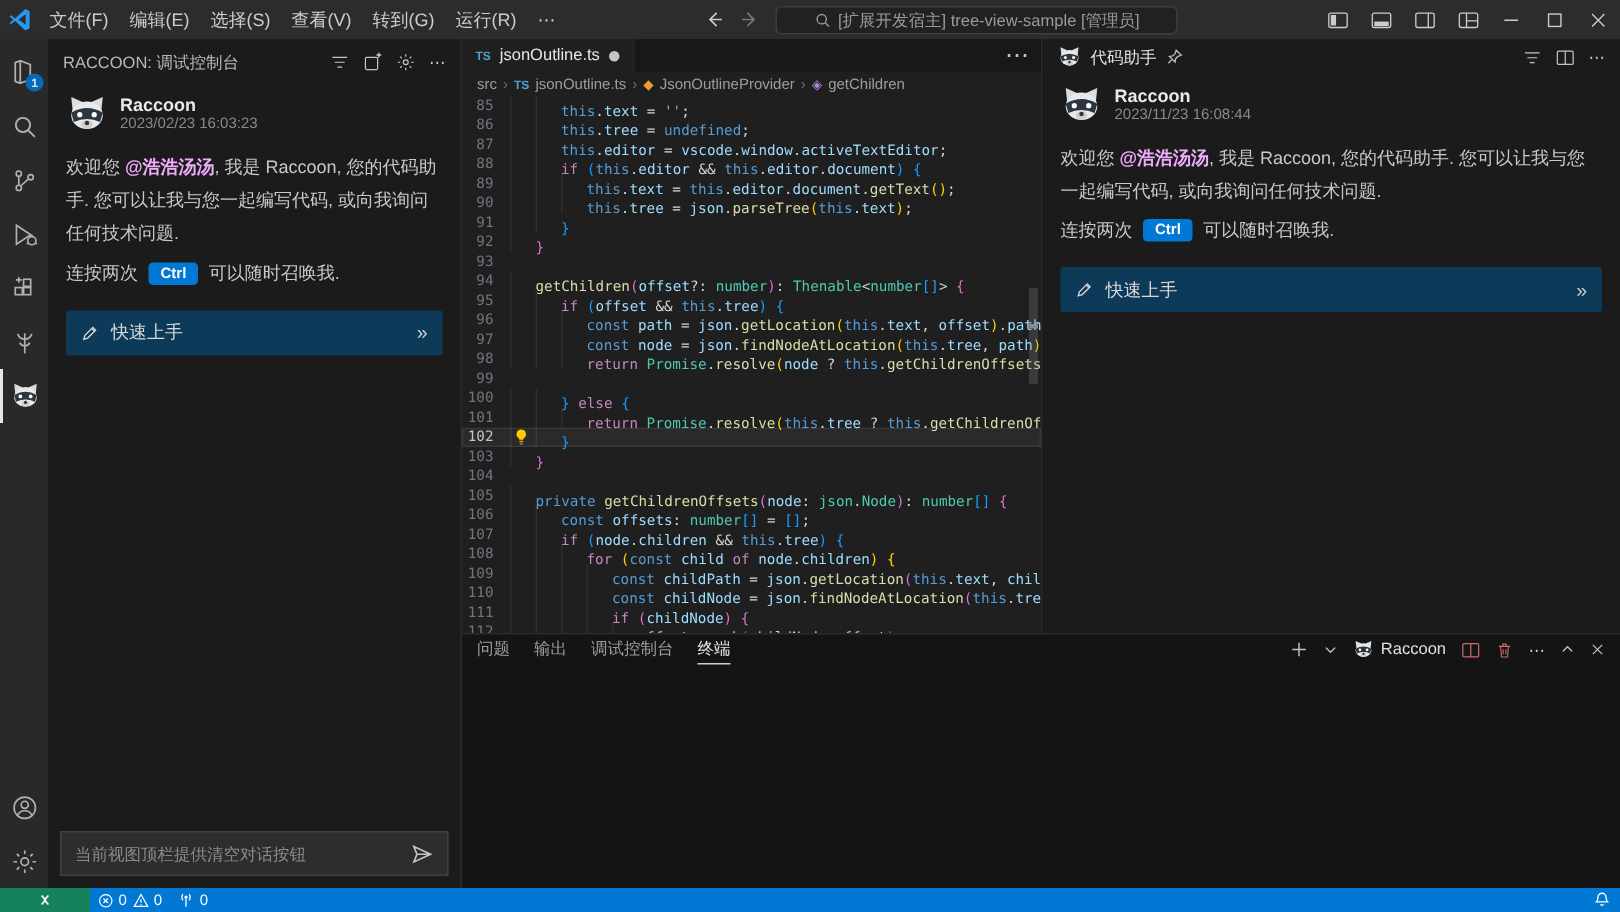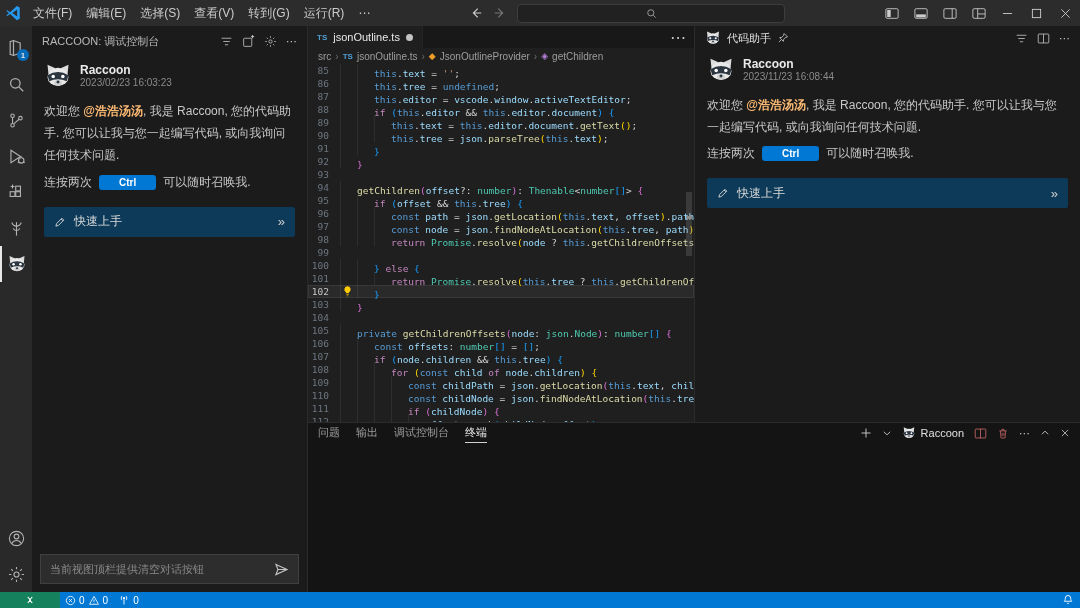--- a/index.html
+++ b/index.html
@@ -33,23 +33,23 @@
   .sb-header { height:30px; display:flex; align-items:center; padding:0 10px; font-size:11px; color:#b9b9b9; }
   .sb-header .hsp { flex:1; }
   .hicons { display:flex; gap:9px; align-items:center; color:#c5c5c5; }
 
   .chat { padding:6px 12px 0 12px; font-size:12px; color:#c8c8c8; }
   .chat-head { display:flex; gap:8px; align-items:center; margin-bottom:10px; }
   .avatar { width:28px; height:28px; flex:0 0 auto; }
   .cname { font-weight:bold; color:#eaeaea; font-size:12px; line-height:14px; }
   .ctime { color:#8a8a8a; font-size:10px; line-height:12px; }
   .cmsg { line-height:1.85; }
-  .cmsg .mention { font-weight:bold; color:#fdba74; }
+  .cmsg .mention { font-weight:bold; color:#f0abfc; }
   .hint { margin-top:7px; display:flex; align-items:center; gap:7px; }
-  .kbd { background:#0078d4; color:#fff; font-size:10px; font-weight:bold; padding:2px 20px; border-radius:3px; }
+  .kbd { background:#0078d4; color:#fff; font-size:10px; font-weight:bold; padding:2px 8px; border-radius:3px; }
   .qs { margin-top:16px; height:30px; background:#0d3a58; display:flex; align-items:center; padding:5px 10px; gap:8px;
         color:#d8d8d8; border-radius:2px; font-size:12px; cursor:pointer; }
   .qs .sp { flex:1; }
   .chev2 { color:#cfcfcf; font-size:13px; }
 
   .sb-input { position:absolute; bottom:8px; left:8px; right:8px; height:30px; background:#2d2d2d; border:1px solid #404040;
               display:flex; align-items:center; padding:0 9px; font-size:11px; color:#8a8a8a; }
   .sb-input .sp, .rp-input .sp { flex:1; }
 
   .centercol { flex:1; display:flex; flex-direction:column; }
@@ -141,20 +141,21 @@
           </svg>
         </span>
     </div>
     <div class="searchbox">
       <span>
           <svg width="11" height="11" viewBox="0 0 16 16" fill="none" stroke="#9a9a9a" stroke-width="1.4">
             <circle cx="7" cy="7" r="4.5"></circle>
             <path d="M10.5 10.5 14 14"></path>
           </svg>
         </span>
+      <span>[扩展开发宿主] tree-view-sample [管理员]</span>
     </div>
     <div class="tb-spacer"></div>
     <div class="wincontrols">
       <span class="wc">
           <svg width="14" height="13" viewBox="0 0 16 14" fill="none" stroke="#ccc">
             <rect x="1" y="1.5" width="14" height="11" rx="1.5"></rect>
             <rect x="2.5" y="3" width="4" height="8" fill="#ccc" stroke="none"></rect>
           </svg>
         </span>
       <span class="wc">

